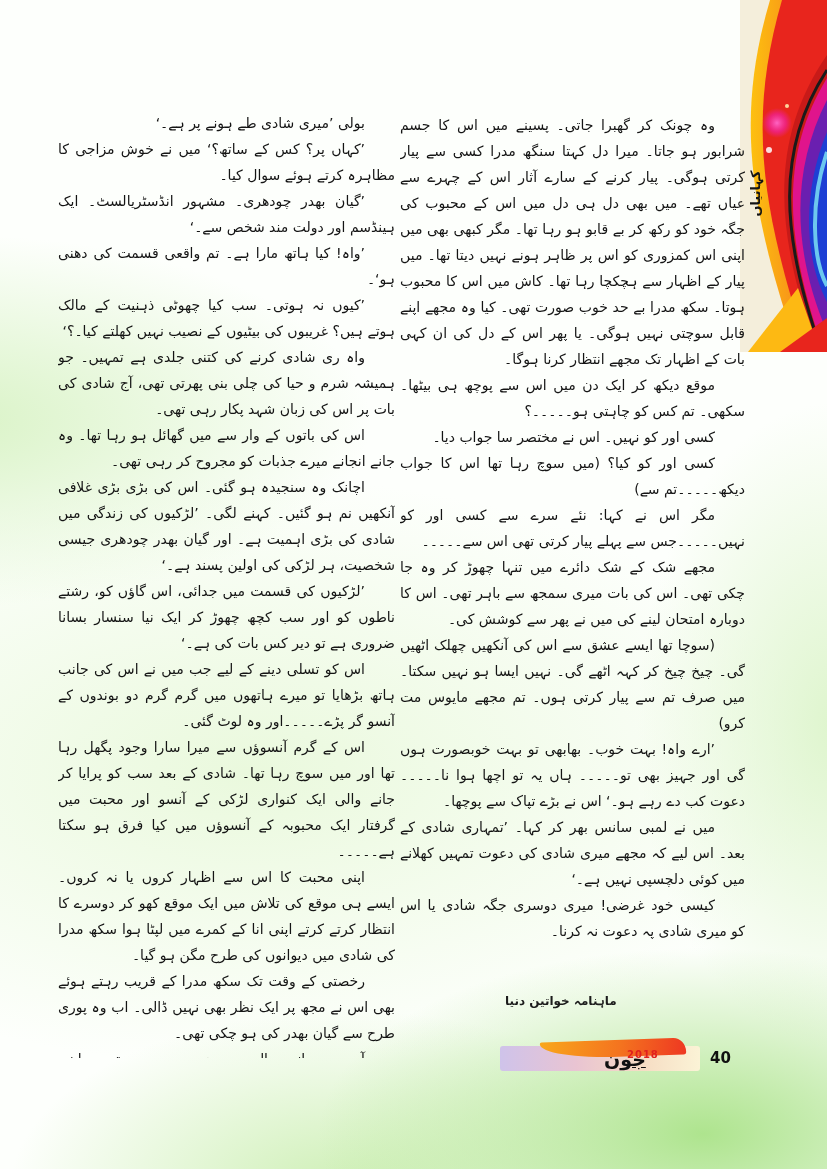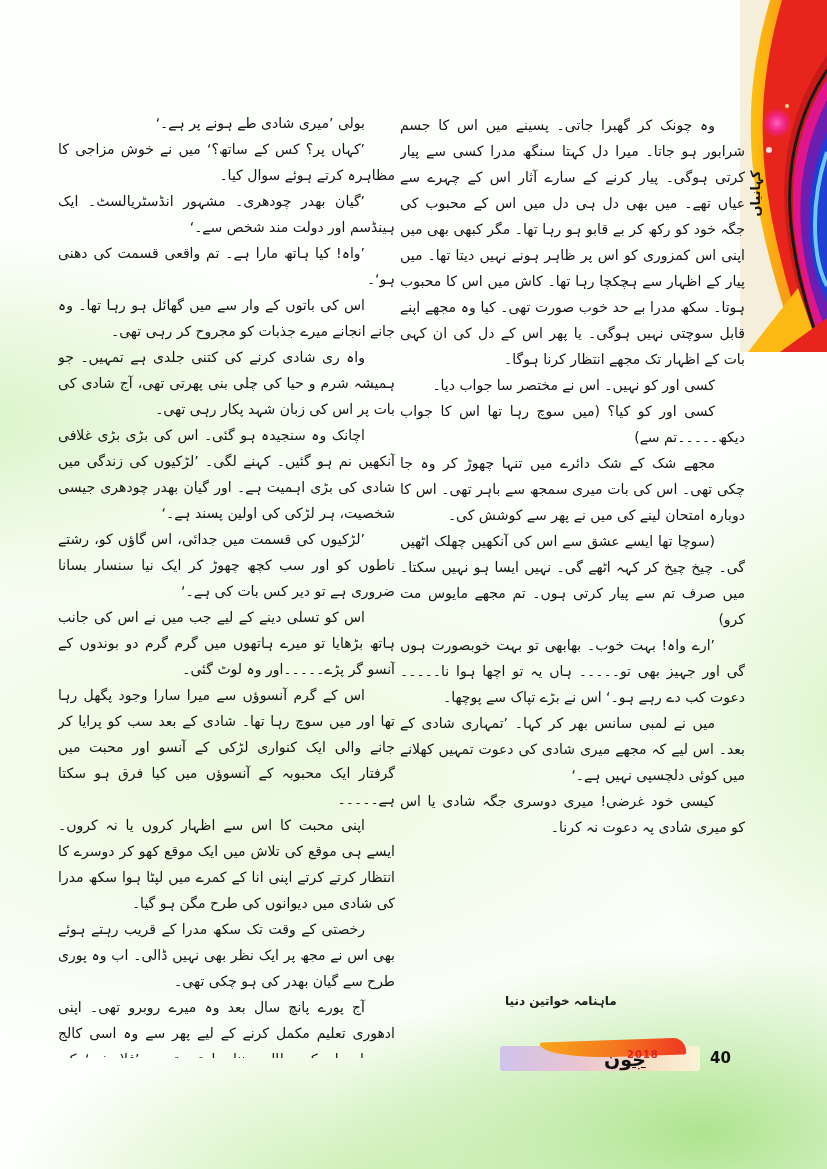--- a/index.html
+++ b/index.html
@@ -98,36 +98,39 @@
       <circle cx="29" cy="150" r="3" fill="#ffffff" opacity="0.85"></circle>
       <circle cx="47" cy="106" r="2" fill="#ffe9a8" opacity="0.9"></circle>
       <path d="M8,352 L58,288 L80,352 Z" fill="#fdb913"></path>
       <path d="M40,352 L87,318 L87,352 Z" fill="#e8251d"></path>
     </svg>
     <span class="category-label">کہانیاں</span>
   </div>
 
   <div class="story-col col-right">
       <p>وہ چونک کر گھبرا جاتی۔ پسینے میں اس کا جسم شرابور ہو جاتا۔ میرا دل کہتا سنگھ مدرا کسی سے پیار کرتی ہوگی۔ پیار کرنے کے سارے آثار اس کے چہرے سے عیاں تھے۔ میں بھی دل ہی دل میں اس کے محبوب کی جگہ خود کو رکھ کر بے قابو ہو رہا تھا۔ مگر کبھی بھی میں اپنی اس کمزوری کو اس پر ظاہر ہونے نہیں دیتا تھا۔ میں پیار کے اظہار سے ہچکچا رہا تھا۔ کاش میں اس کا محبوب ہوتا۔ سکھ مدرا بے حد خوب صورت تھی۔ کیا وہ مجھے اپنے قابل سوچتی نہیں ہوگی۔ یا پھر اس کے دل کی ان کہی بات کے اظہار تک مجھے انتظار کرنا ہوگا۔</p>
+      <p>موقع دیکھ کر ایک دن میں اس سے پوچھ ہی بیٹھا۔ سکھی۔ تم کس کو چاہتی ہو۔۔۔۔۔؟</p>
       <p>کسی اور کو نہیں۔ اس نے مختصر سا جواب دیا۔</p>
       <p>کسی اور کو کیا؟ (میں سوچ رہا تھا اس کا جواب دیکھ۔۔۔۔۔تم سے)</p>
+      <p>مگر اس نے کہا: نئے سرے سے کسی اور کو نہیں۔۔۔۔۔جس سے پہلے پیار کرتی تھی اس سے۔۔۔۔۔</p>
       <p>مجھے شک کے شک دائرے میں تنہا چھوڑ کر وہ جا چکی تھی۔ اس کی بات میری سمجھ سے باہر تھی۔ اس کا دوبارہ امتحان لینے کی میں نے پھر سے کوشش کی۔</p>
       <p>(سوچا تھا ایسے عشق سے اس کی آنکھیں چھلک اٹھیں گی۔ چیخ چیخ کر کہہ اٹھے گی۔ نہیں ایسا ہو نہیں سکتا۔ میں صرف تم سے پیار کرتی ہوں۔ تم مجھے مایوس مت کرو)</p>
       <p>’ارے واہ! بہت خوب۔ بھابھی تو بہت خوبصورت ہوں گی اور جہیز بھی تو۔۔۔۔۔ ہاں یہ تو اچھا ہوا نا۔۔۔۔۔دعوت کب دے رہے ہو۔‘ اس نے بڑے تپاک سے پوچھا۔</p>
       <p>میں نے لمبی سانس بھر کر کہا۔ ’تمہاری شادی کے بعد۔ اس لیے کہ مجھے میری شادی کی دعوت تمہیں کھلانے میں کوئی دلچسپی نہیں ہے۔‘</p>
       <p>کیسی خود غرضی! میری دوسری جگہ شادی یا اس کو میری شادی پہ دعوت نہ کرنا۔</p>
     </div>
 
   <div class="story-col col-left">
       <p>بولی ’میری شادی طے ہونے پر ہے۔‘</p>
       <p>’کہاں پر؟ کس کے ساتھ؟‘ میں نے خوش مزاجی کا مظاہرہ کرتے ہوئے سوال کیا۔</p>
       <p>’گیان بھدر چودھری۔ مشہور انڈسٹریالسٹ۔ ایک ہینڈسم اور دولت مند شخص سے۔‘</p>
       <p>’واہ! کیا ہاتھ مارا ہے۔ تم واقعی قسمت کی دھنی ہو‘۔</p>
+      <p>’کیوں نہ ہوتی۔ سب کیا چھوٹی ذہنیت کے مالک ہوتے ہیں؟ غریبوں کی بیٹیوں کے نصیب نہیں کھلتے کیا۔؟‘</p>
+      <p>واہ ری شادی کرنے کی کتنی جلدی ہے تمہیں۔ جو ہمیشہ شرم و حیا کی چلی بنی پھرتی تھی، آج شادی کی بات پر اس کی زبان شہد پکار رہی تھی۔</p>
       <p>اس کی باتوں کے وار سے میں گھائل ہو رہا تھا۔ وہ جانے انجانے میرے جذبات کو مجروح کر رہی تھی۔</p>
-      <p>واہ ری شادی کرنے کی کتنی جلدی ہے تمہیں۔ جو ہمیشہ شرم و حیا کی چلی بنی پھرتی تھی، آج شادی کی بات پر اس کی زبان شہد پکار رہی تھی۔</p>
       <p>اچانک وہ سنجیدہ ہو گئی۔ اس کی بڑی بڑی غلافی آنکھیں نم ہو گئیں۔ کہنے لگی۔ ’لڑکیوں کی زندگی میں شادی کی بڑی اہمیت ہے۔ اور گیان بھدر چودھری جیسی شخصیت، ہر لڑکی کی اولین پسند ہے۔‘</p>
       <p>’لڑکیوں کی قسمت میں جدائی، اس گاؤں کو، رشتے ناطوں کو اور سب کچھ چھوڑ کر ایک نیا سنسار بسانا ضروری ہے تو دیر کس بات کی ہے۔‘</p>
       <p>اس کو تسلی دینے کے لیے جب میں نے اس کی جانب ہاتھ بڑھایا تو میرے ہاتھوں میں گرم گرم دو بوندوں کے آنسو گر پڑے۔۔۔۔۔اور وہ لوٹ گئی۔</p>
       <p>اس کے گرم آنسوؤں سے میرا سارا وجود پگھل رہا تھا اور میں سوچ رہا تھا۔ شادی کے بعد سب کو پرایا کر جانے والی ایک کنواری لڑکی کے آنسو اور محبت میں گرفتار ایک محبوبہ کے آنسوؤں میں کیا فرق ہو سکتا ہے۔۔۔۔۔</p>
       <p>اپنی محبت کا اس سے اظہار کروں یا نہ کروں۔ ایسے ہی موقع کی تلاش میں ایک موقع کھو کر دوسرے کا انتظار کرتے کرتے اپنی انا کے کمرے میں لپٹا ہوا سکھ مدرا کی شادی میں دیوانوں کی طرح مگن ہو گیا۔</p>
       <p>رخصتی کے وقت تک سکھ مدرا کے قریب رہتے ہوئے بھی اس نے مجھ پر ایک نظر بھی نہیں ڈالی۔ اب وہ پوری طرح سے گیان بھدر کی ہو چکی تھی۔</p>
       <p>آج پورے پانچ سال بعد وہ میرے روبرو تھی۔ اپنی ادھوری تعلیم مکمل کرنے کے لیے پھر سے وہ اسی کالج میں ایم۔اے کی طالبہ بننا چاہتی تھی۔ ’فلاسفی‘ کی پڑھائی میرے پاس پوری کرنے کے لیے اس نے اپنے آپ سے عہد کیا تھا۔</p>
     </div>
 
   <div class="footer-band"></div>

